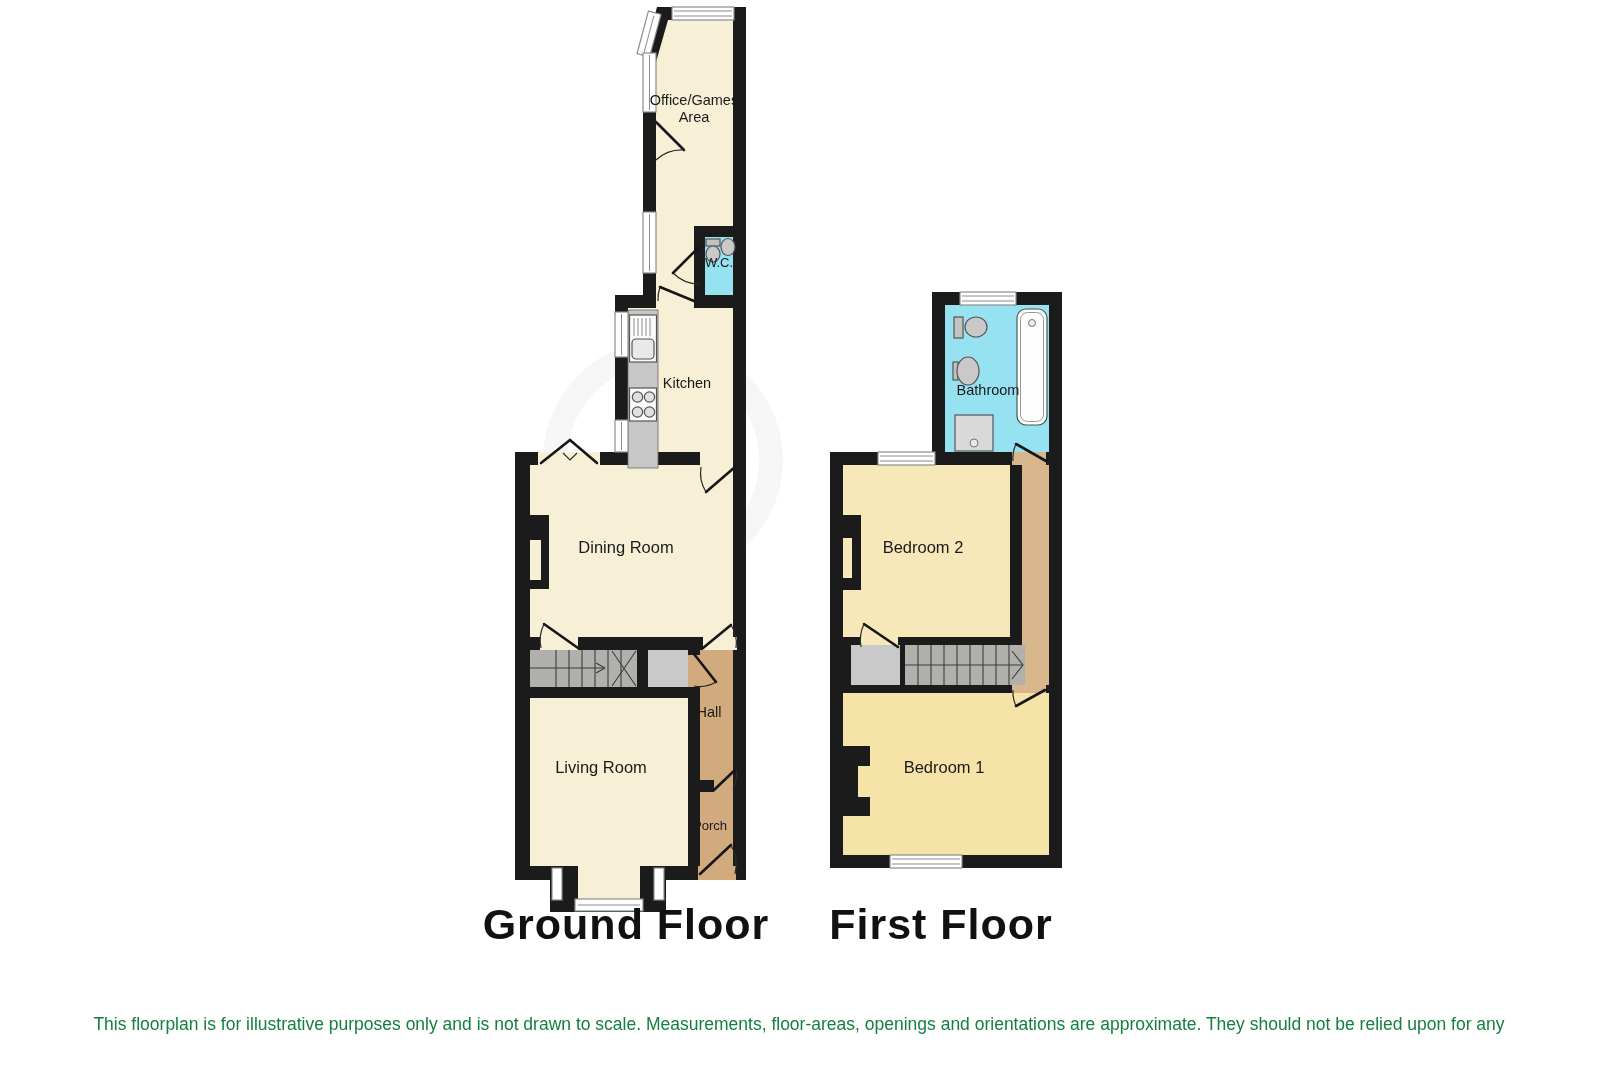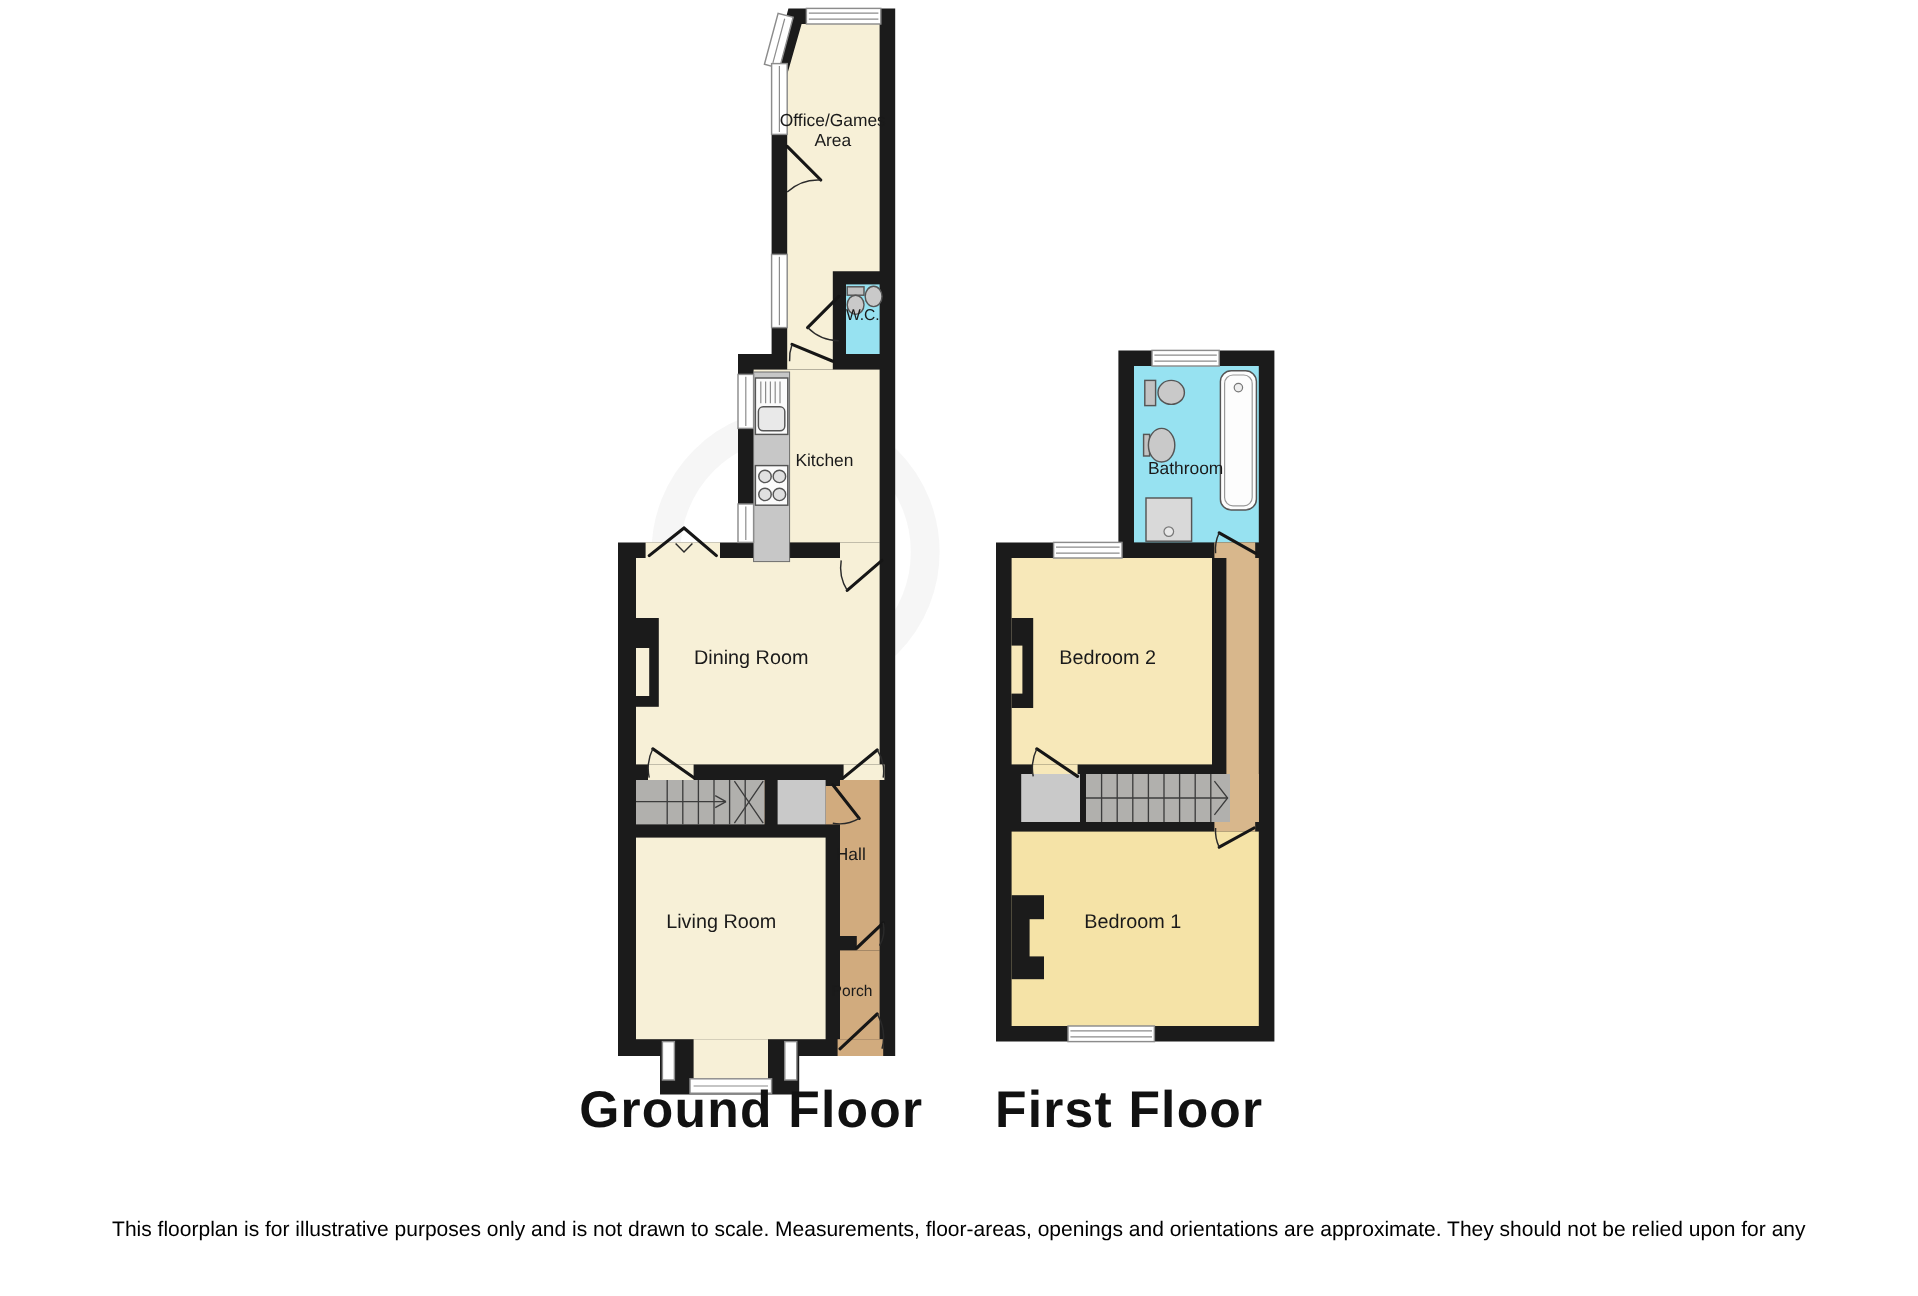--- a/index.html
+++ b/index.html
@@ -12,21 +12,21 @@
   .lbl-m{font-size:14.5px;}
   .lbl-l{font-size:16.5px;}
   .floor-title{fill:#111;font-size:43px;font-weight:bold;letter-spacing:1px;}
   .winframe{fill:#ffffff;stroke:#8c8c8c;stroke-width:1.2;}
   .winline{stroke:#8c8c8c;stroke-width:1;fill:none;}
   .leaf{stroke:#161616;stroke-width:2.6;fill:none;stroke-linecap:round;}
   .arc{stroke:#2a2a2a;stroke-width:1.2;fill:none;}
   .step{stroke:#3c3c3c;stroke-width:1.1;fill:none;}
   .fix{stroke:#555;stroke-width:1.2;}
   .disclaimer{position:absolute;left:0;top:1012px;width:100%;text-align:center;
-              font-size:17.5px;line-height:25px;color:#000000;}
+              font-size:17.5px;line-height:25px;color:#15803d;}
   .disclaimer div{white-space:nowrap;}
 </style>
 </head>
 <body>
 
 <div id="stage">
 <svg width="1598" height="1080" viewBox="0 0 1598 1080">
 
   <circle cx="663" cy="460" r="108" fill="none" stroke="#9a9a9a" stroke-width="24" opacity="0.09"></circle>
 

